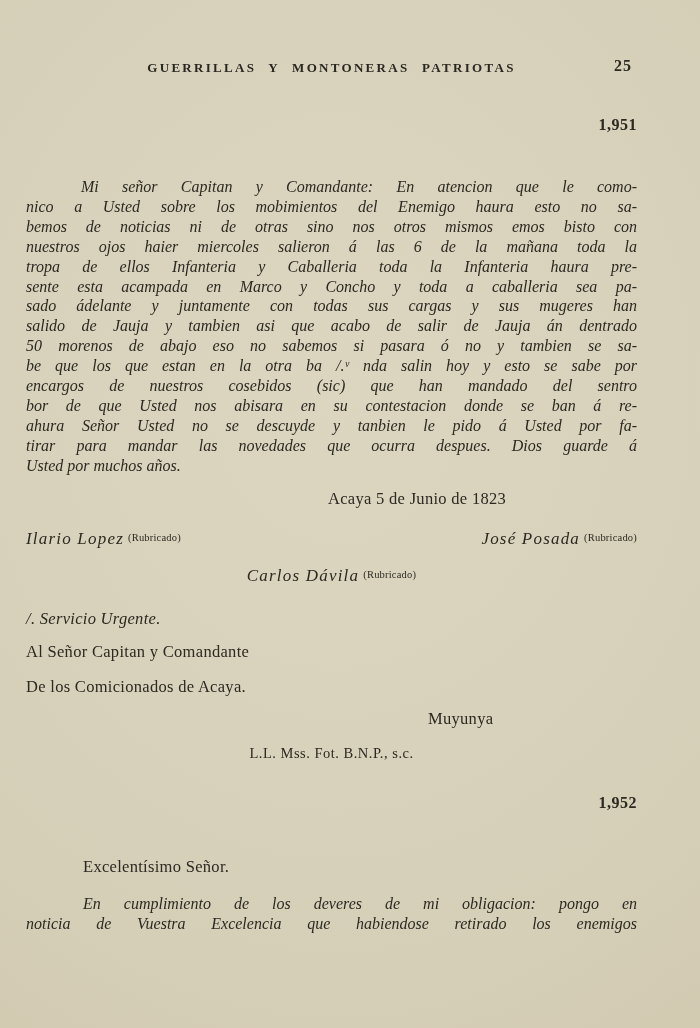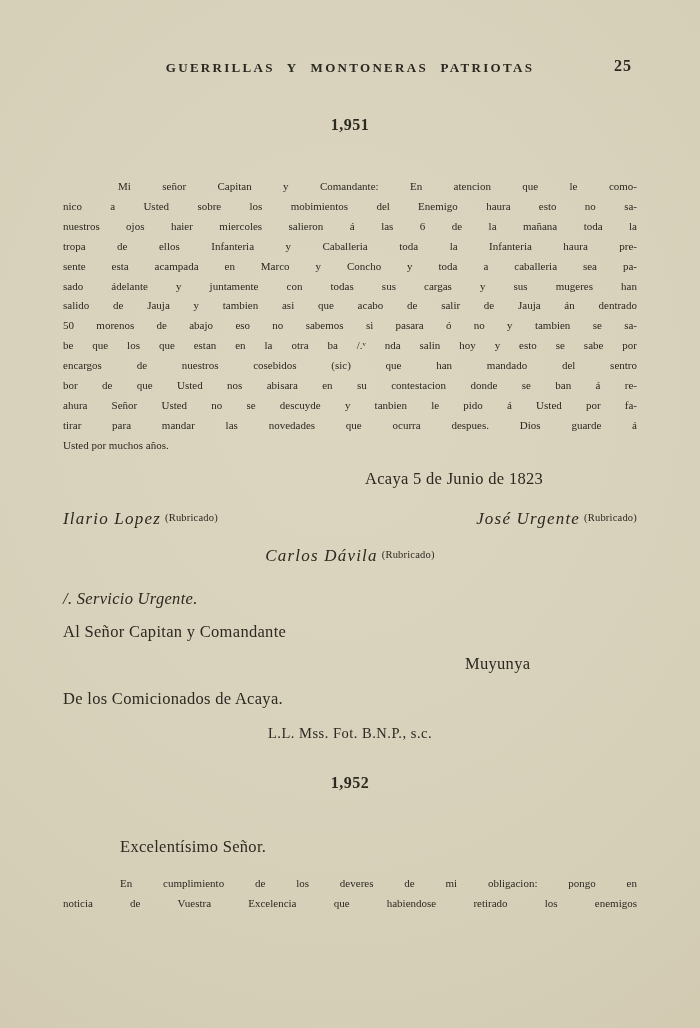--- a/index.html
+++ b/index.html
@@ -5,48 +5,48 @@
   * { margin: 0; padding: 0; box-sizing: border-box; }
   html, body { width: 700px; background: #b8b09a; }
   .page {
     position: relative;
     width: 700px;
     height: 1028px;
     margin: 0 auto;
     background: radial-gradient(ellipse 130% 105% at 48% 38%, #dcd5c0 0%, #d6cfb8 55%, #cac1a5 100%);
     font-family: "Liberation Serif", "DejaVu Serif", serif;
     color: #2c2921;
-    padding: 60px 63px 0 63px;
+    padding: 60px 63px 0 26px;
     overflow: hidden;
   }
   .header { position: relative; height: 20px; }
   .running-title {
     text-align: center;
     font-size: 13px;
     font-weight: bold;
     letter-spacing: 2.3px;
     word-spacing: 7px;
     color: #2a2720;
   }
   .page-number {
     position: absolute;
     right: 5px;
     top: -3px;
     font-size: 16px;
     font-weight: bold;
     letter-spacing: 1px;
   }
   .doc-number {
-    text-align: center;
+    text-align: right;
     font-weight: bold;
     font-size: 16px;
     letter-spacing: 0.5px;
     margin-top: 36px;
   }
-  .letter-par { margin-top: 43px; font-size: 11px; line-height: 19.9px; }
+  .letter-par { margin-top: 43px; font-size: 16px; line-height: 19.9px; font-style: italic; }
   .letter-par .ln {
     text-align: justify;
     text-align-last: justify;
     -moz-text-align-last: justify;
   }
   .letter-par .ln:first-child { text-indent: 55px; }
   .letter-par.last-left .ln:last-child { text-align-last: left; -moz-text-align-last: left; }
   .dateline { margin-top: 12px; margin-left: 302px; font-size: 16.5px; letter-spacing: 0.4px; }
   .sig-row {
     margin-top: 20px;
@@ -76,20 +76,21 @@
   <div class="header">
     <div class="running-title">GUERRILLAS Y MONTONERAS PATRIOTAS</div>
     <div class="page-number">25</div>
   </div>
 
   <div class="doc-number">1,951</div>
 
   <div class="letter-par last-left">
       <div class="ln">Mi señor Capitan y Comandante: En atencion que le como-</div>
       <div class="ln">nico a Usted sobre los mobimientos del Enemigo haura esto no sa-</div>
+      <div class="ln">bemos de noticias ni de otras sino nos otros mismos emos bisto con</div>
       <div class="ln">nuestros ojos haier miercoles salieron á las 6 de la mañana toda la</div>
       <div class="ln">tropa de ellos Infanteria y Caballeria toda la Infanteria haura pre-</div>
       <div class="ln">sente esta acampada en Marco y Concho y toda a caballeria sea pa-</div>
       <div class="ln">sado ádelante y juntamente con todas sus cargas y sus mugeres han</div>
       <div class="ln">salido de Jauja y tambien asi que acabo de salir de Jauja án dentrado</div>
       <div class="ln">50 morenos de abajo eso no sabemos si pasara ó no y tambien se sa-</div>
       <div class="ln">be que los que estan en la otra ba /.ᵛ nda salin hoy y esto se sabe por</div>
       <div class="ln">encargos de nuestros cosebidos (sic) que han mandado del sentro</div>
       <div class="ln">bor de que Usted nos abisara en su contestacion donde se ban á re-</div>
       <div class="ln">ahura Señor Usted no se descuyde y tanbien le pido á Usted por fa-</div>
@@ -97,32 +98,32 @@
       <div class="ln">Usted por muchos años.</div>
     </div>
 
   <div class="dateline plain-line">Acaya 5 de Junio de 1823</div>
 
   <div class="sig-row">
     <div>
       <span class="sig-name">Ilario Lopez</span><span class="sig-note">(Rubricado)</span>
     </div>
     <div>
-      <span class="sig-name">José Urgente</span><span class="sig-note">(Rubricado)</span>
+      <span class="sig-name">José Posada</span><span class="sig-note">(Rubricado)</span>
     </div>
   </div>
 
   <div class="sig-center">
     <span class="sig-name">Carlos Dávila</span><span class="sig-note">(Rubricado)</span>
   </div>
 
   <div class="plain-line servicio">/. Servicio Urgente.</div>
   <div class="plain-line addressee">Al Señor Capitan y Comandante</div>
+  <div class="plain-line sender">De los Comicionados de Acaya.</div>
   <div class="plain-line place">Muyunya</div>
-  <div class="plain-line sender">De los Comicionados de Acaya.</div>
   <div class="plain-line source">L.L. Mss. Fot. B.N.P., s.c.</div>
 
   <div class="doc-number doc-number-2">1,952</div>
 
   <div class="salutation">Excelentísimo Señor.</div>
 
   <div class="letter-par letter-par-2">
       <div class="ln">En cumplimiento de los deveres de mi obligacion: pongo en</div>
       <div class="ln">noticia de Vuestra Excelencia que habiendose retirado los enemigos</div>
     </div>

